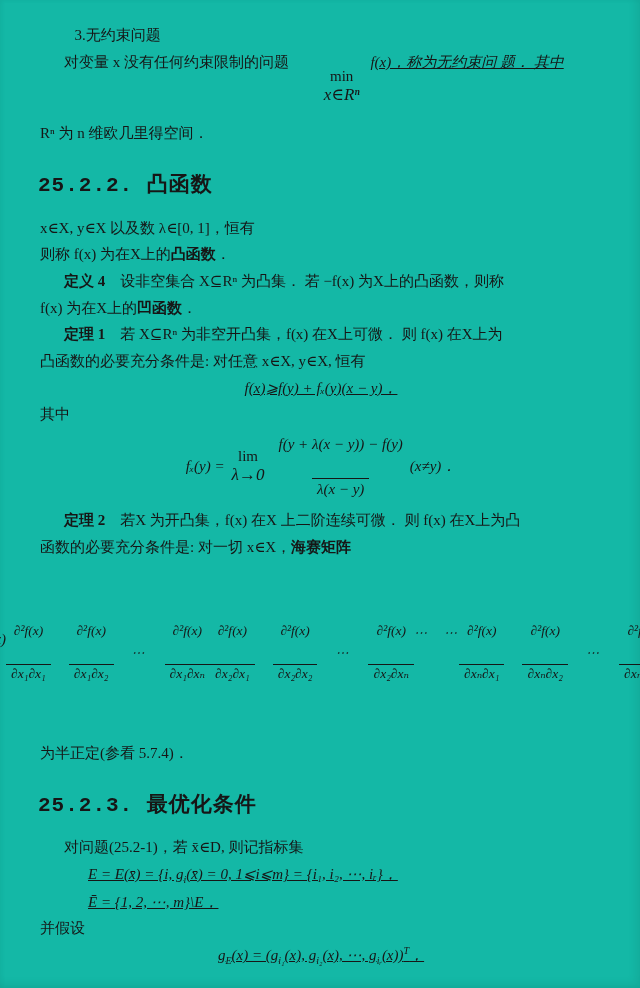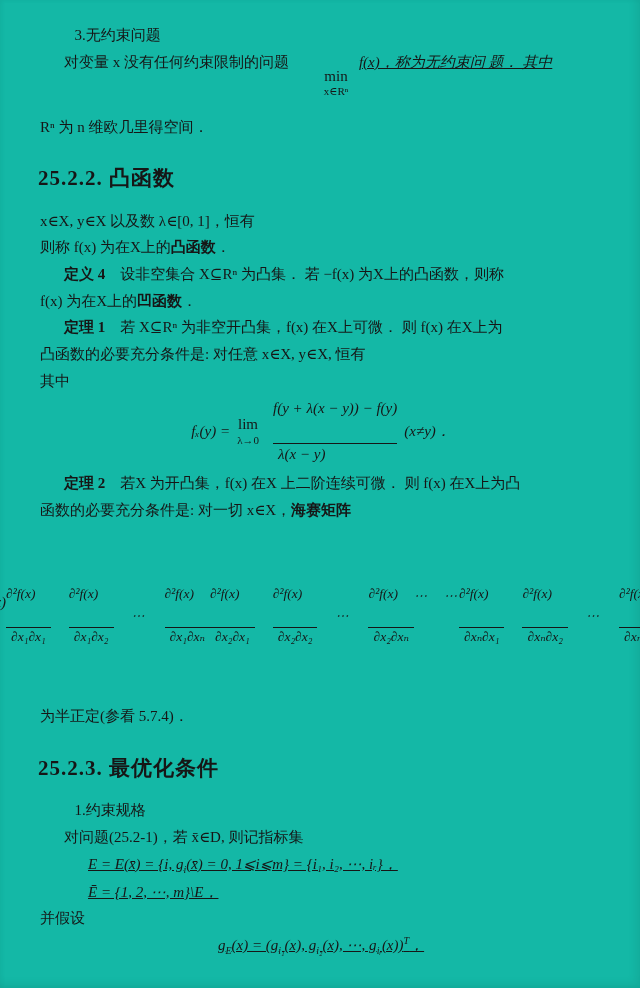--- a/index.html
+++ b/index.html
@@ -12,38 +12,38 @@
     padding:22px 38px 0 40px;
     font-family:"Liberation Serif","DejaVu Serif",serif;
     font-size:15px;
     color:#161616;
     line-height:1.78;
     overflow:hidden;
   }
   .indent1 { text-indent:1.6em; }
   .indent2 { margin-left:2.3em; }
   .h2 {
-    font-family:Liberation Serif, serif;
+    font-family:Liberation Mono, monospace;
     font-size:21px; font-weight:700; font-style:normal;
     margin:20px 0 10px -2px; letter-spacing:1px;
   }
   .math { font-style:italic;text-decoration:underline; }
   .center { text-align:center; }
   .eqline { margin-left:3.2em; }
   b { font-weight:700; }
   sub,sup { font-size:10px; }
 
   .minstack, .limstack {
     display:inline-flex; flex-direction:column; align-items:center;
     vertical-align:-14px; line-height:1.15; margin:16px 7px; font-style:normal;
   }
-  .minstack .under, .limstack .under { font-size:11px; }
+  .minstack .under, .limstack .under { font-size:17px; font-style:italic; }
 
   .frac {
-    display:inline-flex; flex-direction:column; 
+    display:inline-flex; flex-direction:column; align-items:center;
     vertical-align:middle; margin:0 7px; line-height:1.35;gap:24px;
   }
   .frac .den { border-top:1.5px solid #161616; padding:0 5px; }
 
   .limrow { display:flex; align-items:center; justify-content:center; margin:4px 0 6px 0; font-style:italic; }
 
   .matrix-wrap { display:flex; align-items:center; justify-content:center; margin:8px 0 4px 0; font-style:italic; }
   .matrix-lhs { margin-right:0; }
   .mgrid { display:flex; flex-direction:row; margin:0 0; }
   .mrow { display:flex; align-items:center; justify-content:center; gap:18px; margin:3px 0; }
@@ -73,20 +73,21 @@
     <div class="h2">25.2.2. 凸函数</div>
 
     <div>x∈X, y∈X 以及数 λ∈[0, 1]，恒有</div>
     <div>则称 f(x) 为在X上的<b>凸函数</b>．</div>
 
     <div class="indent1"><b>定义 4</b>　设非空集合 X⊆Rⁿ 为凸集． 若 −f(x) 为X上的凸函数，则称</div>
     <div>f(x) 为在X上的<b>凹函数</b>．</div>
 
     <div class="indent1"><b>定理 1</b>　若 X⊆Rⁿ 为非空开凸集，f(x) 在X上可微． 则 f(x) 在X上为</div>
     <div>凸函数的必要充分条件是: 对任意 x∈X, y∈X, 恒有</div>
+    <div class="center math">f(x)⩾f(y) + fₓ(y)(x − y)，</div>
     <div>其中</div>
 
     <div class="limrow">
       <span>fₓ(y) =</span>
       <span class="limstack">
         <span>lim</span>
         <span class="under">λ→0</span>
       </span>
       <span class="frac">
         <span class="num">f(y + λ(x − y)) − f(y)</span>
@@ -154,21 +155,20 @@
       <svg width="14" height="168" viewBox="0 0 14 168">
         <path d="M2 3 Q11 45 11 84 Q11 123 2 165" fill="none" stroke="#161616" stroke-width="2"></path>
       </svg>
     </div>
 
     <div>为半正定(参看 5.7.4)．</div>
   </div>
 
   <div>
     <div class="h2">25.2.3. 最优化条件</div>
-    <div class="indent2">1.约束规格</div>
     <div class="indent1">对问题(25.2-1)，若 x̄∈D, 则记指标集</div>
     <div class="eqline math">E = E(x̄) = {i, g<sub>i</sub>(x̄) = 0, 1⩽i⩽m} = {i₁, i₂, ⋯, iᵣ}，</div>
     <div class="eqline math">Ē = {1, 2, ⋯, m}\E，</div>
     <div>并假设</div>
     <div class="center math">g<sub>E</sub>(x) = (g<sub>i₁</sub>(x), g<sub>i₂</sub>(x), ⋯, g<sub>iᵣ</sub>(x))<sup>T</sup>，</div>
 
   </div>
 
 </div>
 

